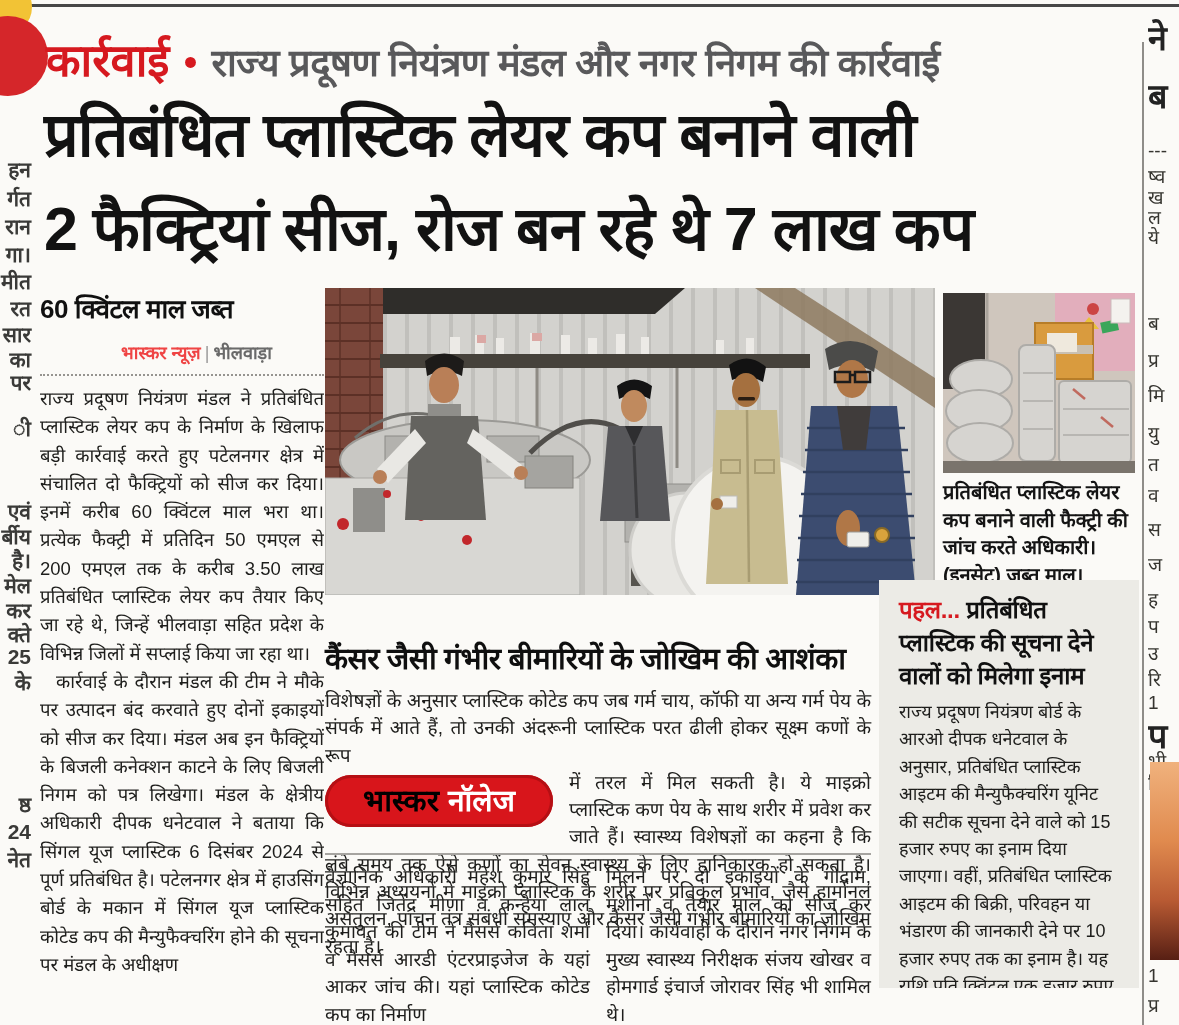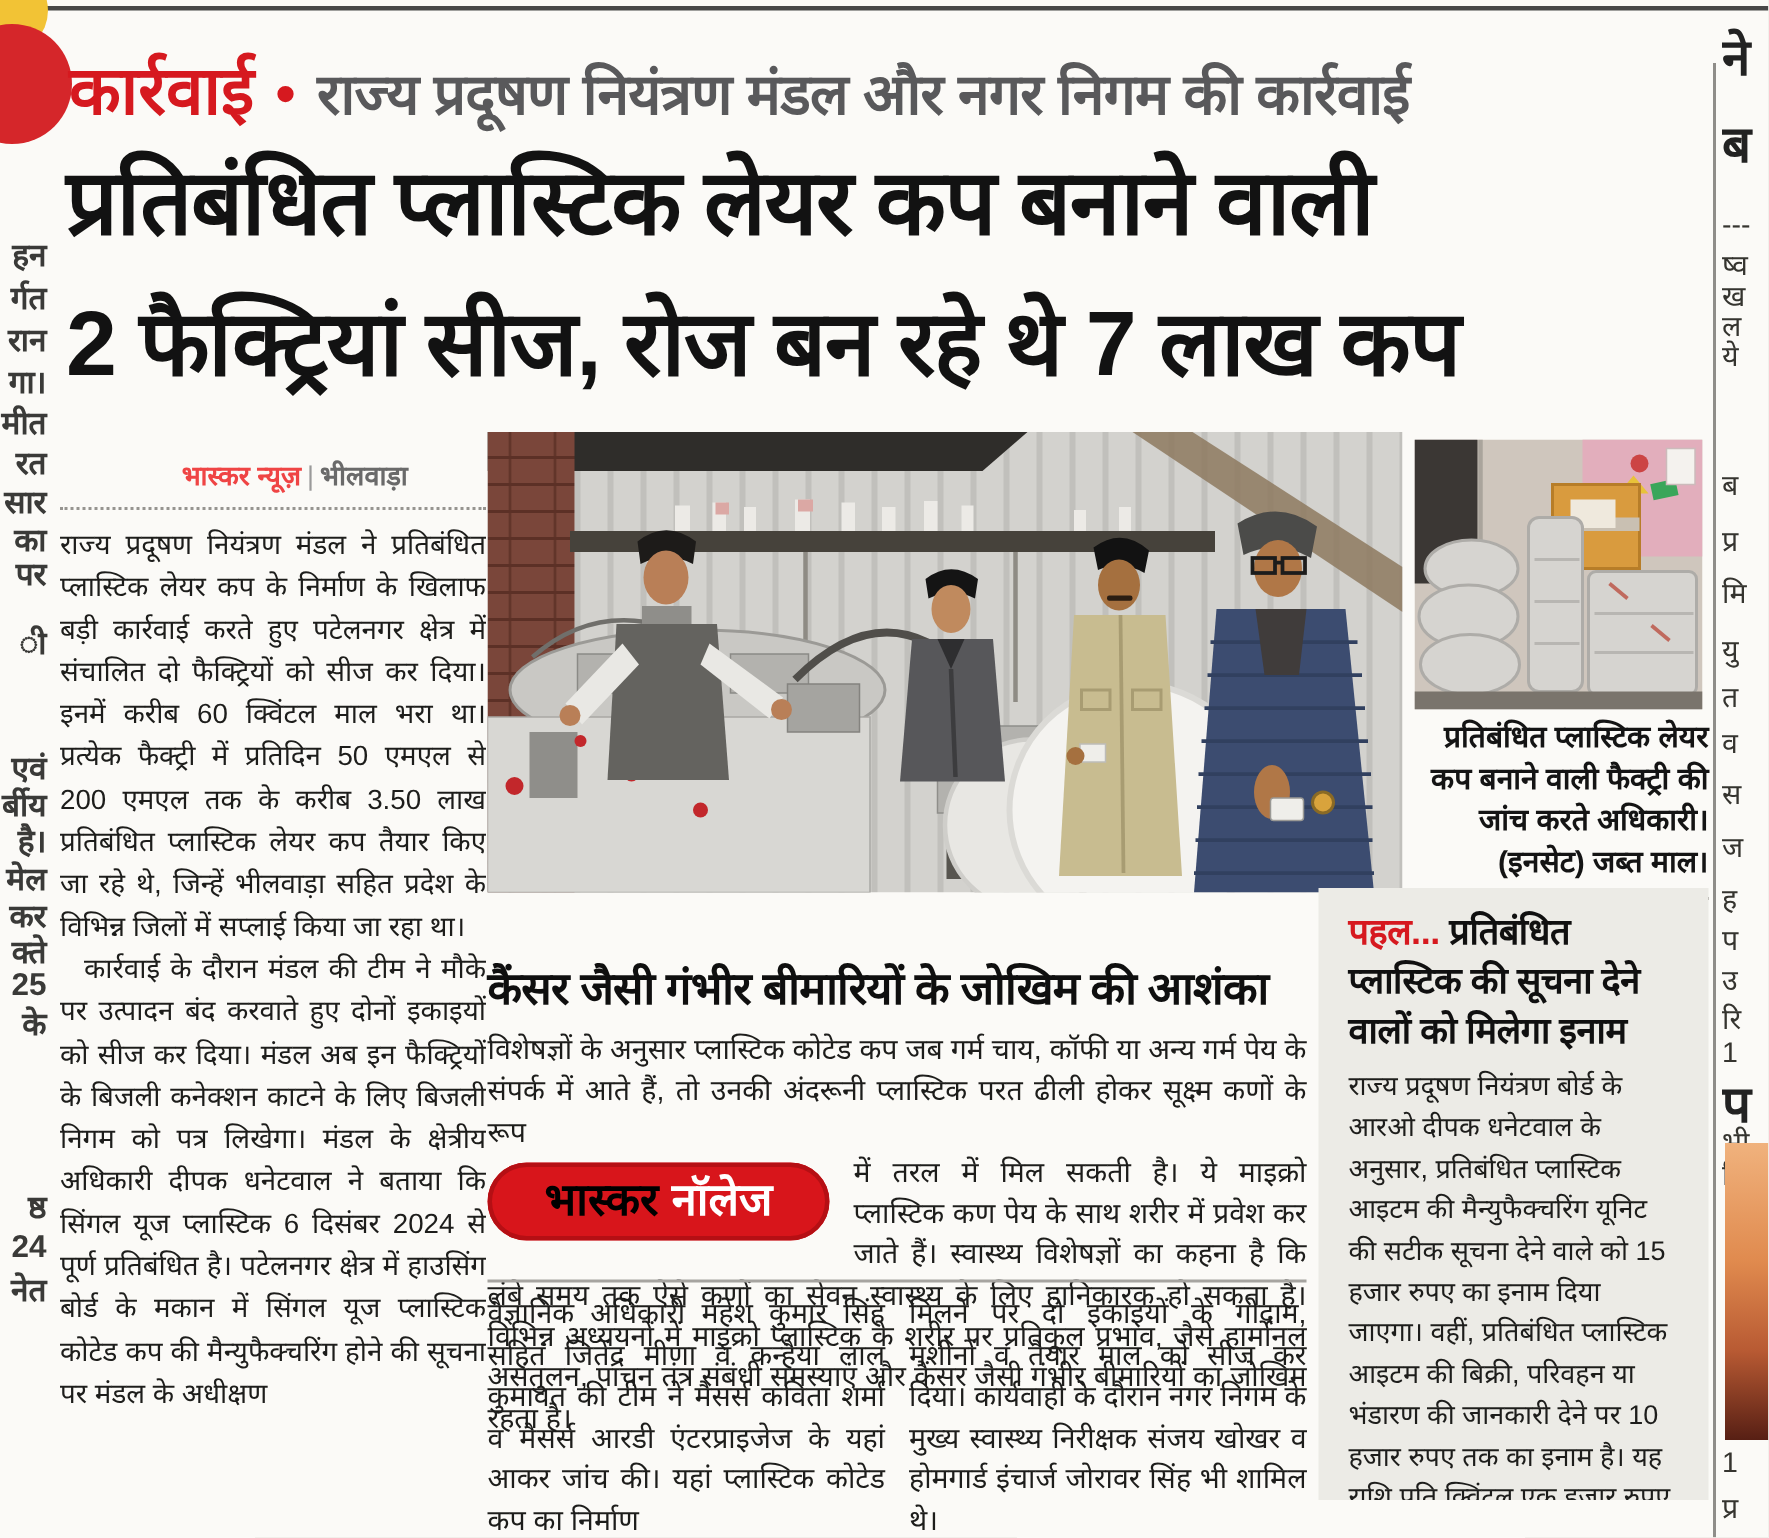--- a/index.html
+++ b/index.html
@@ -35,36 +35,36 @@
   .byline{margin-top:14px;text-align:center;font-size:18px;}
   .byline .b1{font-weight:700;color:#ef4444;margin-left:29px;}
   .byline .sep{color:#9a9a9a;margin:0 4px;}
   .byline .b2{font-weight:700;color:#6a6a6a;}
   .dotrule{border:0;border-top:2px dotted #969490;margin:10px 0 0 0;}
   .bodytxt{font-size:18.5px;line-height:28.3px;text-align:justify;margin:9px 0 0 0;}
   .bodytxt.indent{text-indent:16px;margin-top:0;}
   
   .photo-main{left:325px;top:288px;width:610px;height:307px;}
   .photo-inset{left:943px;top:293px;width:192px;height:180px;}
-  .inset-cap{left:943px;top:479px;width:196px;font-size:20px;font-weight:700;line-height:27.5px;color:#141414;text-align:right;}
+  .inset-cap{left:943px;top:479px;width:196px;font-size:20px;font-weight:700;line-height:27.5px;color:#141414;}
   .inset-cap .dotrule{margin-top:9px;}
   
   .knowledge{left:325px;top:598px;width:546px;margin-top:39px;}
   .knowledge h3{margin:0 0 9px 0;font-size:30px;font-weight:700;color:#0f0f0f;letter-spacing:-0.5px;}
   .ktxt{font-size:19px;line-height:27.3px;text-align:justify;margin:0;}
   .bk-badge{float:left;width:228px;height:52px;margin:6px 16px 6px 0;background:#d8151b;
             border-radius:28px;display:flex;align-items:center;justify-content:center;gap:9px;
             font-size:30px;font-weight:700;box-shadow:inset 0 0 0 3px #b50f14;}
   .bk-badge .w1{color:#000000;}
   .bk-badge .w2{color:#ffffff;}
   .mid-rule{left:325px;top:853px;width:546px;height:2px;background:#a6a4a0;}
   .bottom-cols{left:325px;top:863px;width:546px;display:flex;gap:16px;}
   .bottom-cols p{margin:0;width:265px;font-size:19px;line-height:27.6px;text-align:justify;}
   
-  .sidebar-box{left:879px;top:592px;width:260px;height:408px;background:#ecebe6;
+  .sidebar-box{left:879px;top:580px;width:260px;height:408px;background:#ecebe6;
                padding:13px 20px;box-sizing:border-box;overflow:hidden;}
   .sidebar-box h4{margin:0;font-size:24px;line-height:33px;font-weight:700;color:#101010;letter-spacing:-0.3px;}
   .sidebar-box h4 .red{color:#d6191f;}
   .sidebar-box p{margin:7px 0 0 0;font-size:18px;line-height:27.4px;}
 </style>
 </head>
 <body>
 
 <div class="page">
 
@@ -136,20 +136,21 @@
     <span class="dot">•</span>
     <span class="txt">राज्य प्रदूषण नियंत्रण मंडल और नगर निगम की कार्रवाई</span>
   </div>
 
   <h1 class="abs headline" style="margin:0;">
     <span>प्रतिबंधित प्लास्टिक लेयर कप बनाने वाली</span>
     <span>2 फैक्ट्रियां सीज, रोज बन रहे थे 7 लाख कप</span>
   </h1>
 
   <div class="abs col-left">
+    <h2>60 क्विंटल माल जब्त</h2>
     <div class="byline">
       <span class="b1">भास्कर न्यूज़</span><span class="sep">|</span><span class="b2">भीलवाड़ा</span>
     </div>
     <hr class="dotrule">
     <p class="bodytxt">राज्य प्रदूषण नियंत्रण मंडल ने प्रतिबंधित प्लास्टिक लेयर कप के निर्माण के खिलाफ बड़ी कार्रवाई करते हुए पटेलनगर क्षेत्र में संचालित दो फैक्ट्रियों को सीज कर दिया। इनमें करीब 60 क्विंटल माल भरा था। प्रत्येक फैक्ट्री में प्रतिदिन 50 एमएल से 200 एमएल तक के करीब 3.50 लाख प्रतिबंधित प्लास्टिक लेयर कप तैयार किए जा रहे थे, जिन्हें भीलवाड़ा सहित प्रदेश के विभिन्न जिलों में सप्लाई किया जा रहा था।</p>
     <p class="bodytxt indent">कार्रवाई के दौरान मंडल की टीम ने मौके पर उत्पादन बंद करवाते हुए दोनों इकाइयों को सीज कर दिया। मंडल अब इन फैक्ट्रियों के बिजली कनेक्शन काटने के लिए बिजली निगम को पत्र लिखेगा। मंडल के क्षेत्रीय अधिकारी दीपक धनेटवाल ने बताया कि सिंगल यूज प्लास्टिक 6 दिसंबर 2024 से पूर्ण प्रतिबंधित है। पटेलनगर क्षेत्र में हाउसिंग बोर्ड के मकान में सिंगल यूज प्लास्टिक कोटेड कप की मैन्युफैक्चरिंग होने की सूचना पर मंडल के अधीक्षण</p>
   </div>
 
   <div class="abs photo-main">
     <svg width="610" height="307" viewBox="0 0 610 307">

